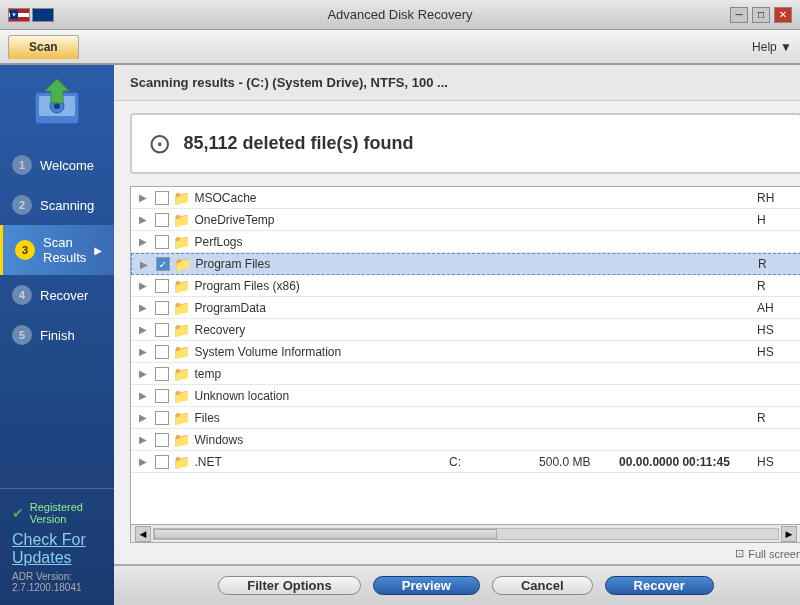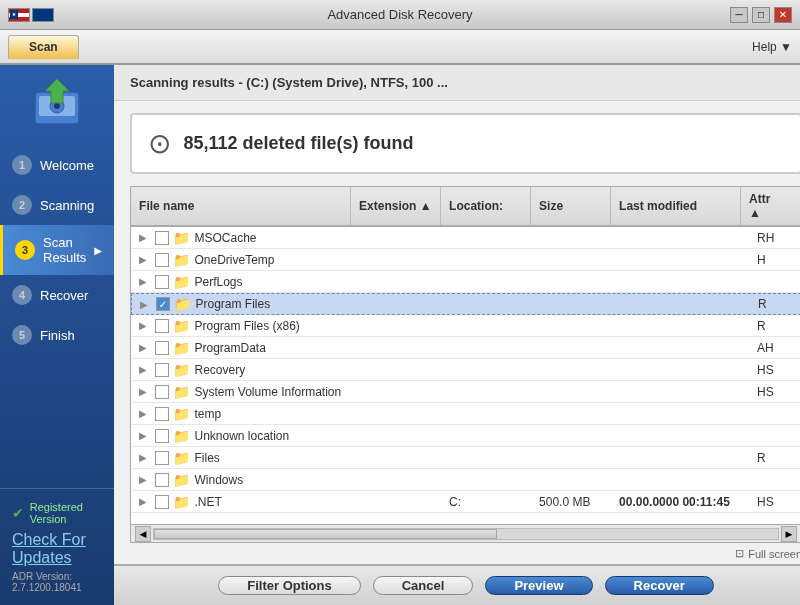--- a/index.html
+++ b/index.html
@@ -476,40 +476,20 @@
 
     <div class="content-header">Scanning results - (C:)  (System Drive), NTFS, 100 ...</div>
 
     <div class="results-banner">
       <span class="warning-icon">⊙</span>
       <span class="found-text">85,112 deleted file(s) found</span>
     </div>
 
     <div class="table-container">
 
-      <div class="table-header">
-        <div class="th col-filename">
-          <span>File name</span>
-        </div>
-        <div class="th col-ext">
-          <span>Extension ▲</span>
-        </div>
-        <div class="th col-location">
-          <span>Location:</span>
-        </div>
-        <div class="th col-size">
-          <span>Size</span>
-        </div>
-        <div class="th col-modified">
-          <span>Last modified</span>
-        </div>
-        <div class="th col-attr">
-          <span>Attr ▲</span>
-        </div>
-      </div>
 
       <div class="table-body" id="table-body">
       <div class="table-row">
             <div class="td col-filename">
               <span class="row-expander">▶</span>
               <div class="row-checkbox"></div>
               <span class="folder-icon">📁</span>
               <span class="folder-name">MSOCache</span>
             </div>
             <div class="td col-ext"></div>
@@ -685,18 +665,18 @@
       </div>
     </div>
 
     <div class="fullscreen-link">
       <span>⊡</span>
       <span>Full screen</span>
     </div>
 
     <div class="action-bar">
       <button class="action-btn filter">Filter Options</button>
+      <button class="action-btn preview">Preview</button>
       <button class="action-btn cancel">Cancel</button>
-      <button class="action-btn preview">Preview</button>
       <button class="action-btn recover">Recover</button>
     </div>
   </div>
 </div>
 
 </body></html>

